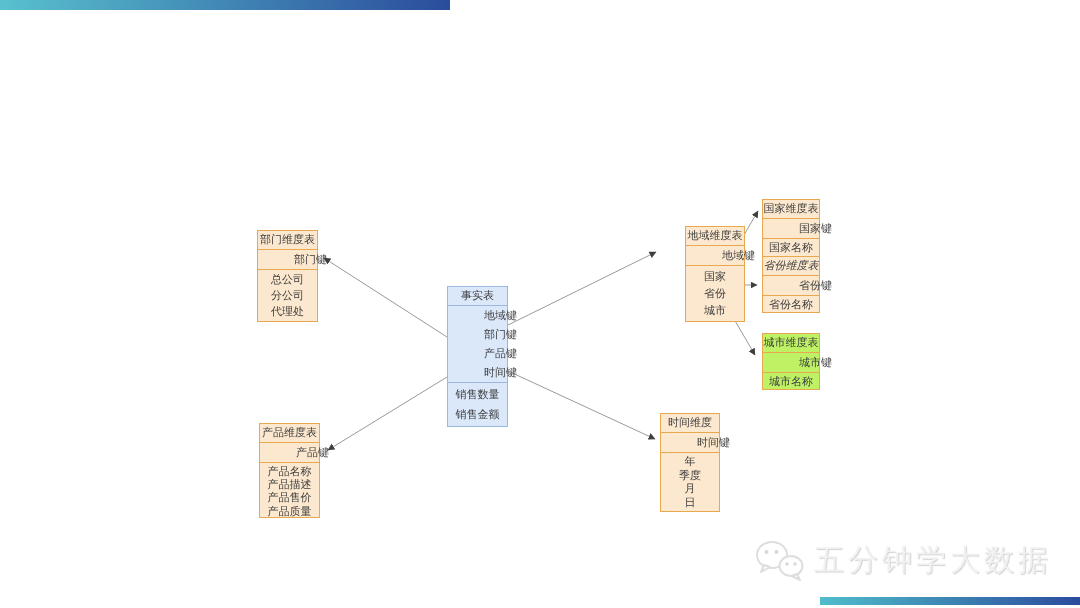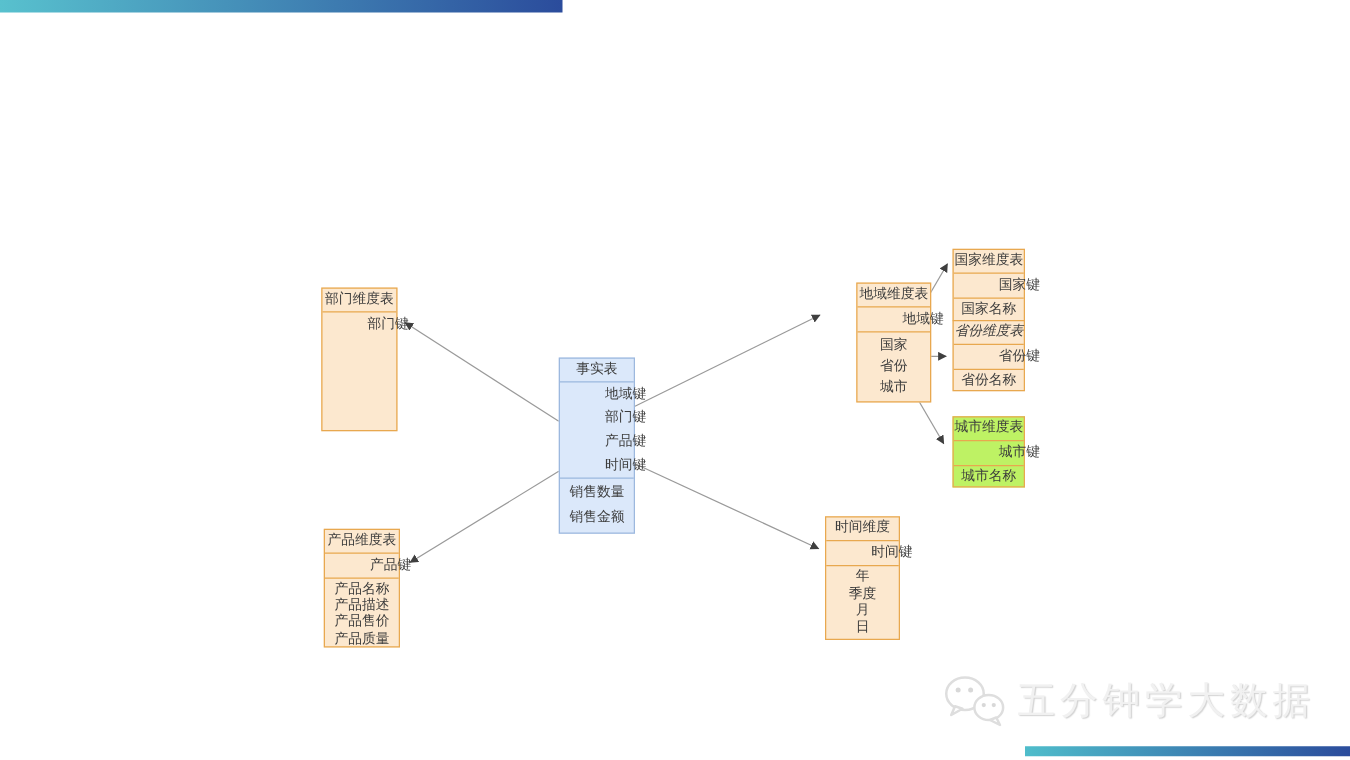--- a/index.html
+++ b/index.html
@@ -110,26 +110,31 @@
             <div class="tb-row">地域键</div>
             <div class="tb-row">部门键</div>
             <div class="tb-row">产品键</div>
             <div class="tb-row">时间键</div>
           </div>
           <div class="tb-attrs" style="border-color: rgb(156, 184, 222);">
             <div class="tb-row">销售数量</div>
             <div class="tb-row">销售金额</div>
           </div>
         </div>
-        <div class="table-box" style="left: 257px; top: 230px; width: 61px; height: 115px; background: rgb(252, 232, 207); border-color: rgb(232, 168, 79);">
+        <div class="table-box" style="left: 257px; top: 230px; width: 61px; height: 92px; background: rgb(252, 232, 207); border-color: rgb(232, 168, 79);">
           <div class="tb-header" style="border-color: rgb(232, 168, 79); height: 18px;">
             <div class="tb-row">部门维度表</div>
           </div>
           <div class="tb-keys" style="border-color: rgb(232, 168, 79); height: 19px;">
             <div class="tb-row">部门键</div>
+          </div>
+          <div class="tb-attrs" style="border-color: rgb(232, 168, 79);">
+            <div class="tb-row">总公司</div>
+            <div class="tb-row">分公司</div>
+            <div class="tb-row">代理处</div>
           </div>
         </div>
         <div class="table-box" style="left: 259px; top: 423px; width: 61px; height: 95px; background: rgb(252, 232, 207); border-color: rgb(232, 168, 79);">
           <div class="tb-header" style="border-color: rgb(232, 168, 79); height: 18px;">
             <div class="tb-row">产品维度表</div>
           </div>
           <div class="tb-keys" style="border-color: rgb(232, 168, 79); height: 19px;">
             <div class="tb-row">产品键</div>
           </div>
           <div class="tb-attrs" style="border-color: rgb(232, 168, 79);">

